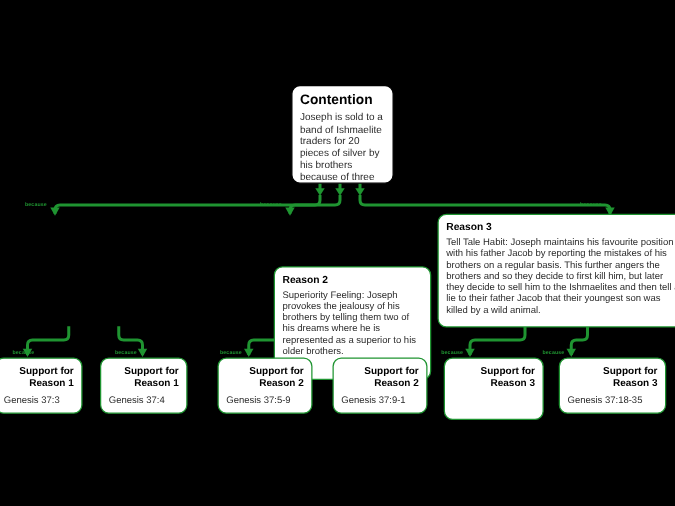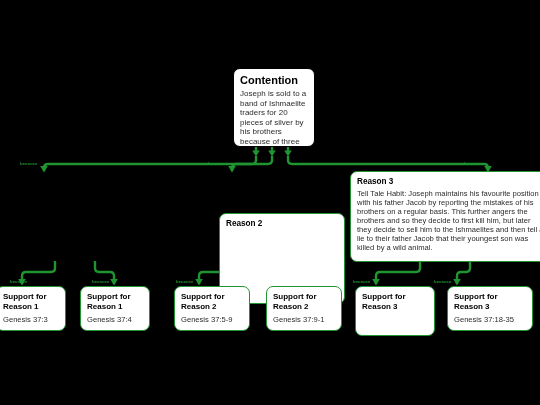--- a/index.html
+++ b/index.html
@@ -53,20 +53,21 @@
   .node.reason .body  { font-size: 7.6px; }
 
   
   .node.support {
     border: 1.6px solid #1f9431;
   }
   .node.support .title {
     font-size: 8px;
     line-height: 1.22;
     margin-bottom: 3px;
+    text-align: right;
   }
   .node.support .body { font-size: 7.6px; line-height: 1.22; }
 
   
   .conn {
     position: absolute;
     pointer-events: none;
   }
   .conn svg { display: block; overflow: visible; }
 
@@ -139,20 +140,21 @@
   <div class="edge-label" style="left:434px; top:280px;">because</div>
 
   <div class="node contention" style="left:233px; top:68px; width:82px; height:79px;">
     <div class="title">Contention</div>
     <div class="body">Joseph is sold to a band of Ishmaelite traders for 20 pieces of silver by his brothers because of three reasons.</div>
   </div>
 
 
   <div class="node reason" style="left:219px; top:171px; width:126px; height:91px;margin-top:42px;">
     <div class="title">Reason 2</div>
+    <div class="body">Superiority Feeling: Joseph provokes the jealousy of his brothers by telling them two of his dreams where he is represented as a superior to his older brothers.</div>
   </div>
 
   <div class="node reason" style="left:350px; top:171px; width:202px; height:91px;">
     <div class="title">Reason 3</div>
     <div class="body">Tell Tale Habit: Joseph maintains his favourite position with his father Jacob by reporting the mistakes of his brothers on a regular basis. This further angers the brothers and so they decide to first kill him, but later they decide to sell him to the Ishmaelites and then tell a lie to their father Jacob that their youngest son was killed by a wild animal.</div>
   </div>
 
   <div class="node support" style="left:-4px; top:286px; width:70px; height:45px;">
     <div class="title">Support for Reason 1</div>
     <div class="body">Genesis 37:3</div>

